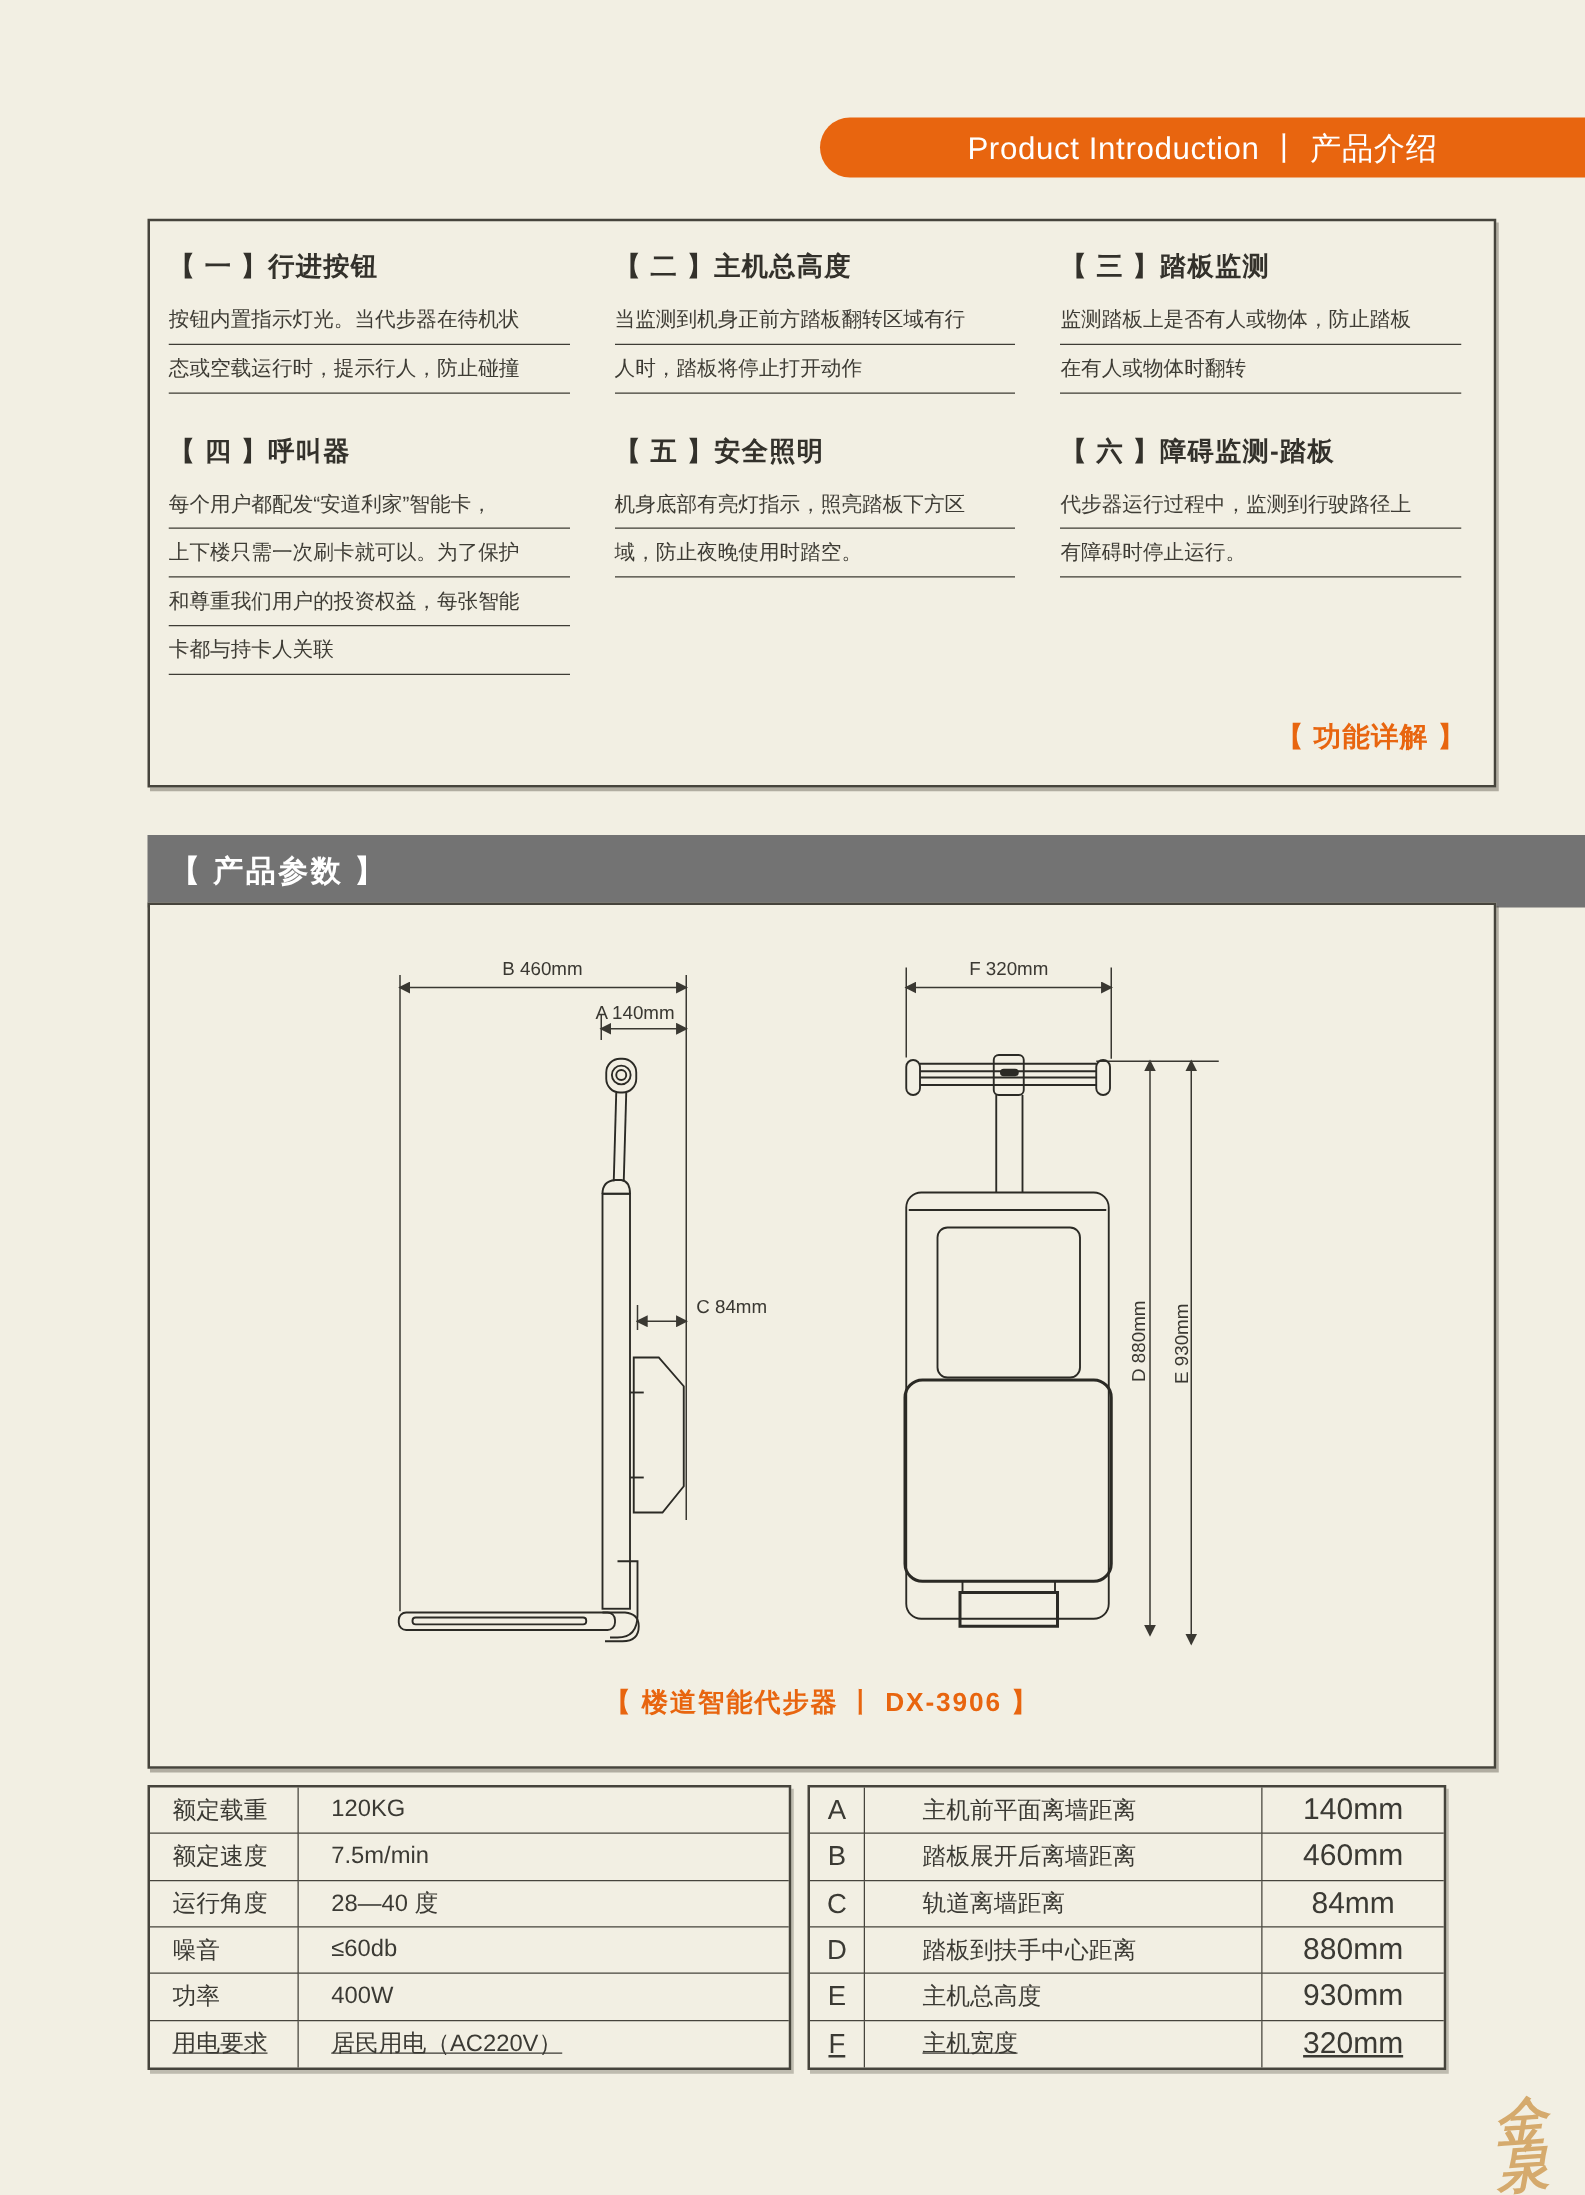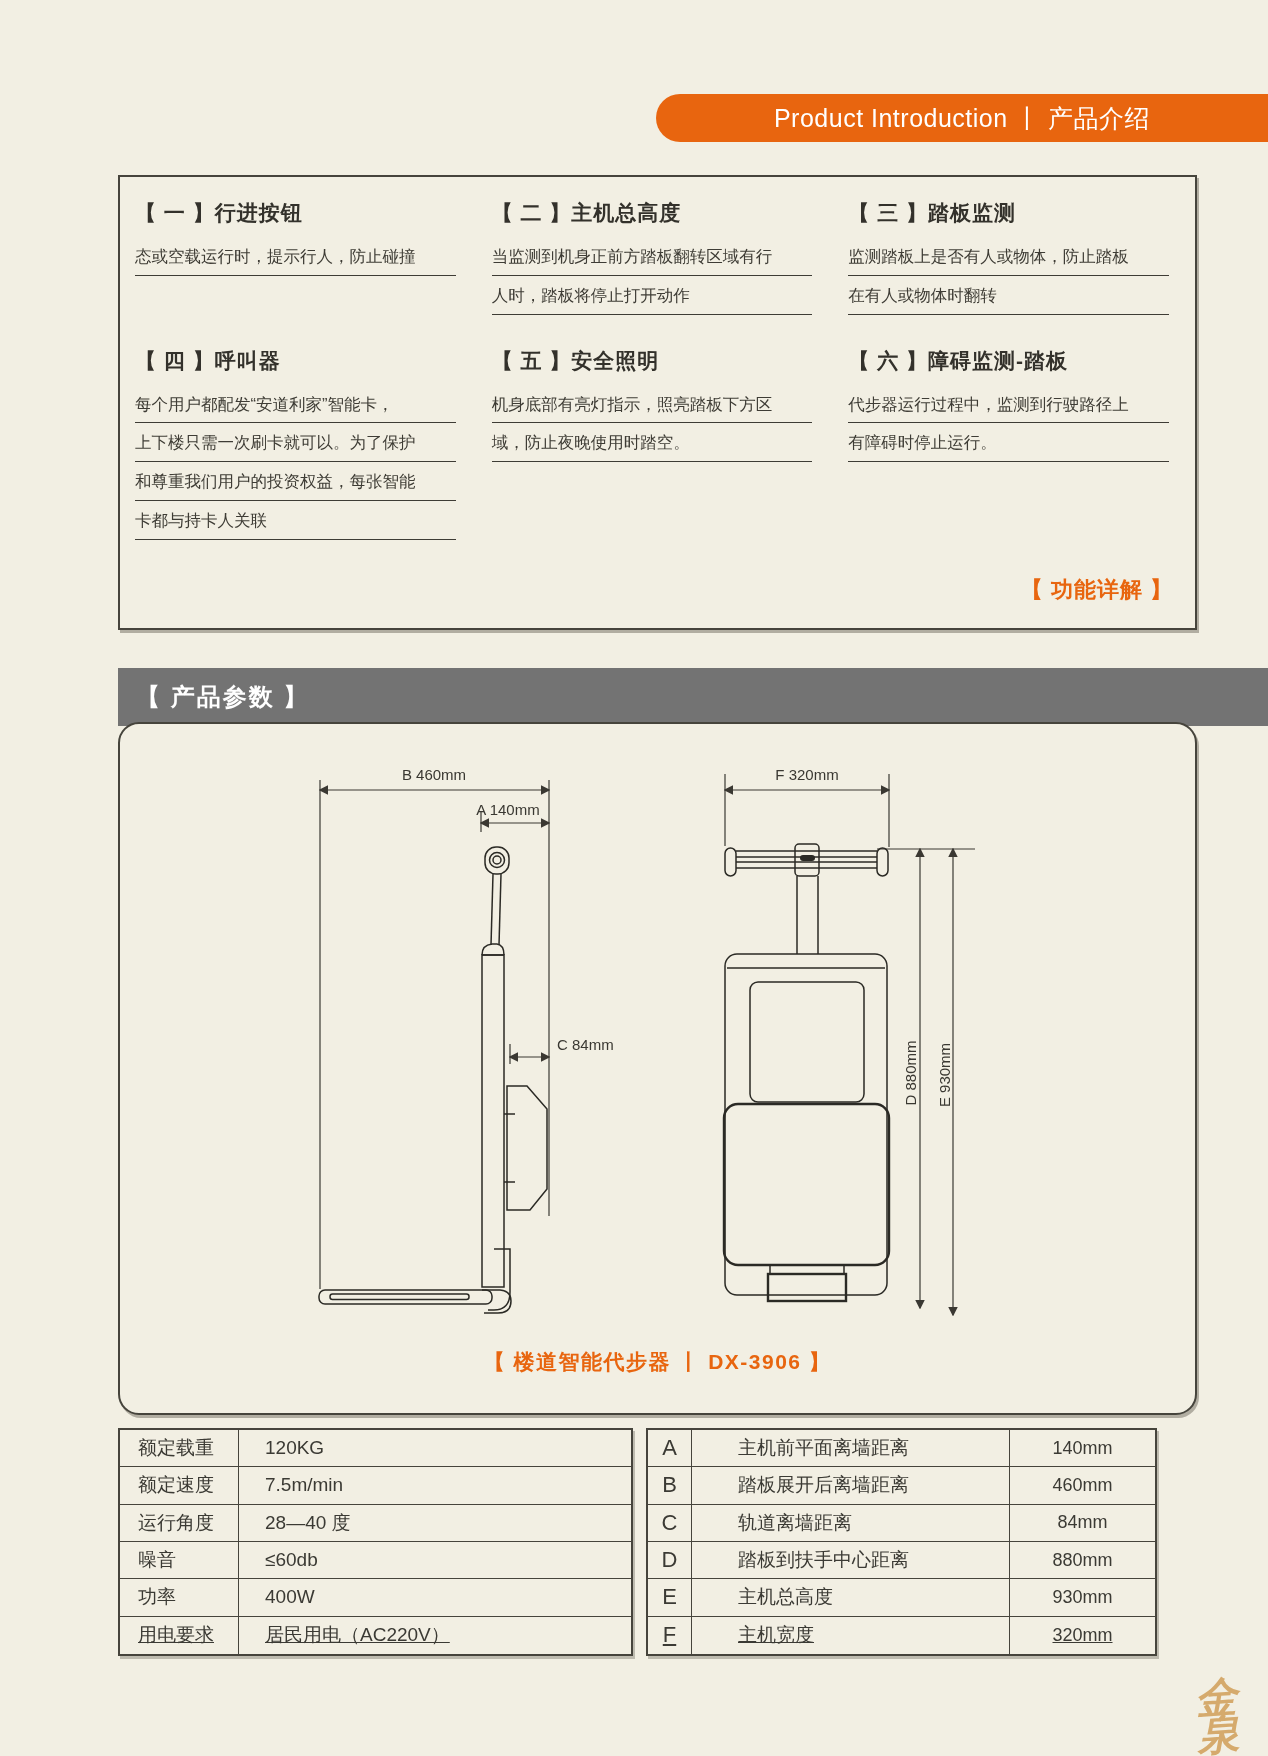--- a/index.html
+++ b/index.html
@@ -37,21 +37,21 @@
     position:absolute; right:22px; top:398px;
     color:#e8650f; font-size:22px; font-weight:bold; letter-spacing:1px;
   }
   
   .param-banner {
     position:absolute; left:118px; right:0; top:668px; height:58px;
     background:#737373; display:flex; align-items:center;
   }
   .param-banner span { color:#fff; font-size:24px; font-weight:bold; letter-spacing:2px; padding-left:18px; }
   
-  .diagram-box { top:722px; height:693px;border-radius:21px; }
+  .diagram-box { top:722px; height:693px; }
   .diagram-box svg { position:absolute; left:0; top:0; width:1035px; height:689px; }
   .diagram-caption {
     position:absolute; left:0; right:0; top:624px; text-align:center;
     color:#e8650f; font-size:21px; font-weight:bold; letter-spacing:1.5px;
   }
   svg text { font-family:"Liberation Sans","DejaVu Sans",sans-serif; font-size:15px; fill:#3a3832; }
   .draw { fill:none; stroke:#2b2a25; stroke-width:1.5; }
   .draw-thick { fill:none; stroke:#2b2a25; stroke-width:2.4; }
   .dim { fill:none; stroke:#3a3832; stroke-width:1.2; }
   
@@ -65,21 +65,21 @@
   .dim-table  { left:646px; width:511px; grid-template-columns:44px 317px 1fr; }
   .cell {
     display:flex; align-items:center; font-size:19px; color:#3b3a34;
     border-bottom:1.5px solid #46443c;
   }
   .row-last .cell, .cell.last-row { border-bottom:none;text-decoration:underline; }
   .c-label  { padding-left:18px; border-right:1.5px solid #46443c; }
   .c-value  { padding-left:26px; }
   .c-letter { justify-content:center; font-size:22px; border-right:1.5px solid #46443c; }
   .c-desc   { padding-left:46px; }
-  .c-dim    { justify-content:center; font-size:18px; border-left:1.5px solid #46443c; }
+  .c-dim    { justify-content:center; font-size:24px; border-left:1.5px solid #46443c; }
   
   .watermark {
     position:absolute; right:30px; bottom:2px; text-align:center;
     font-family:"DejaVu Serif","Liberation Serif",serif; font-style:italic; font-weight:bold;
     font-size:42px; line-height:.88; color:#cf9a50; opacity:.8; transform:rotate(-4deg);
   }
 </style>
 </head>
 <body>
 
@@ -87,20 +87,21 @@
 
   <div class="header-pill">
     <span>Product Introduction 丨 产品介绍</span>
   </div>
 
   <div class="outline-box features-box">
     <div class="features-grid">
 
       <div class="feature">
         <div class="feature-title">【 一 】行进按钮</div>
+        <div class="fline">按钮内置指示灯光。当代步器在待机状</div>
         <div class="fline">态或空载运行时，提示行人，防止碰撞</div>
       </div>
 
       <div class="feature">
         <div class="feature-title">【 二 】主机总高度</div>
         <div class="fline">当监测到机身正前方踏板翻转区域有行</div>
         <div class="fline">人时，踏板将停止打开动作</div>
       </div>
 
       <div class="feature">

